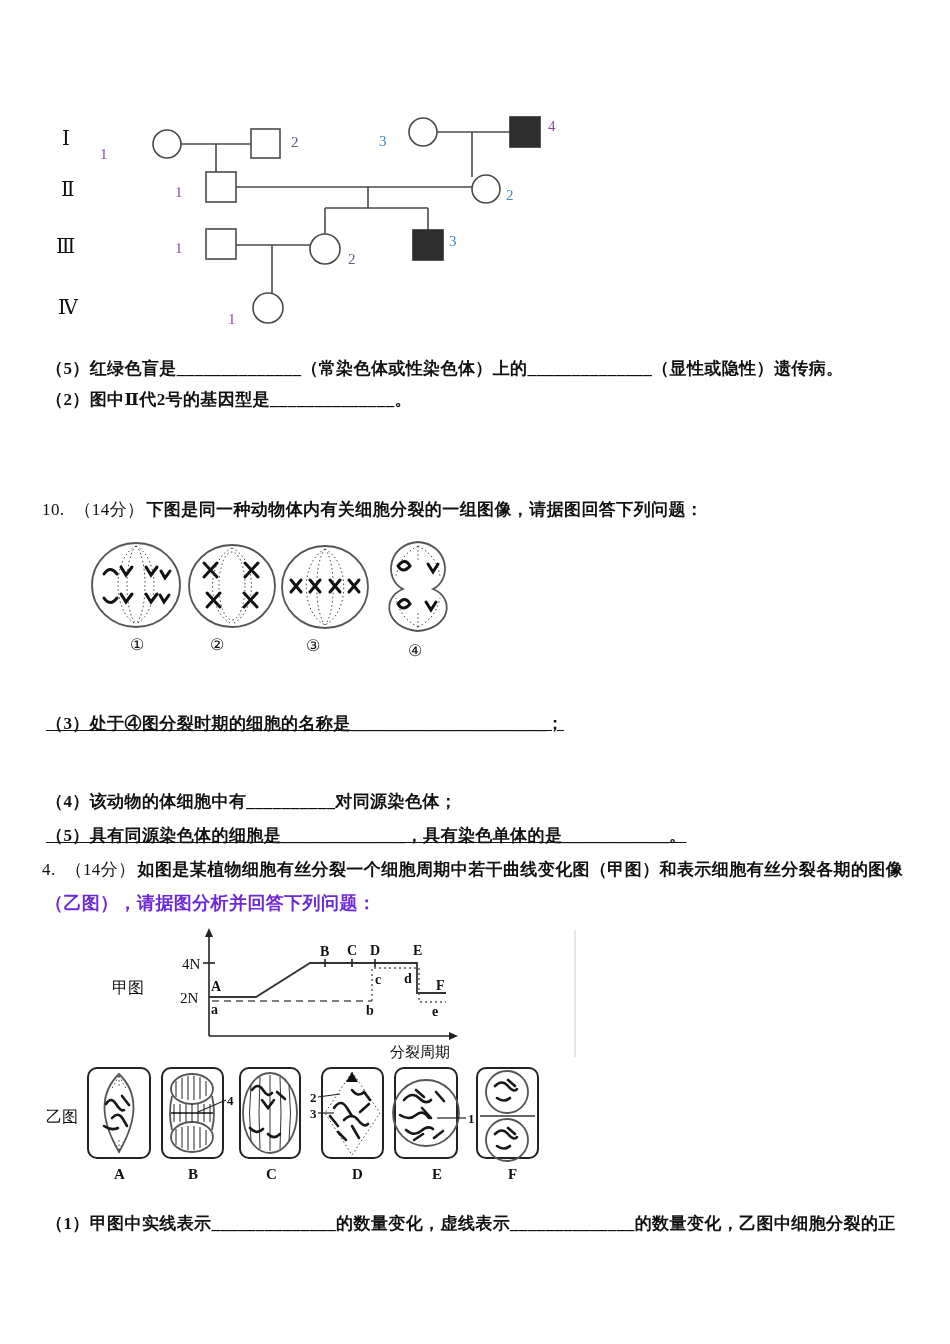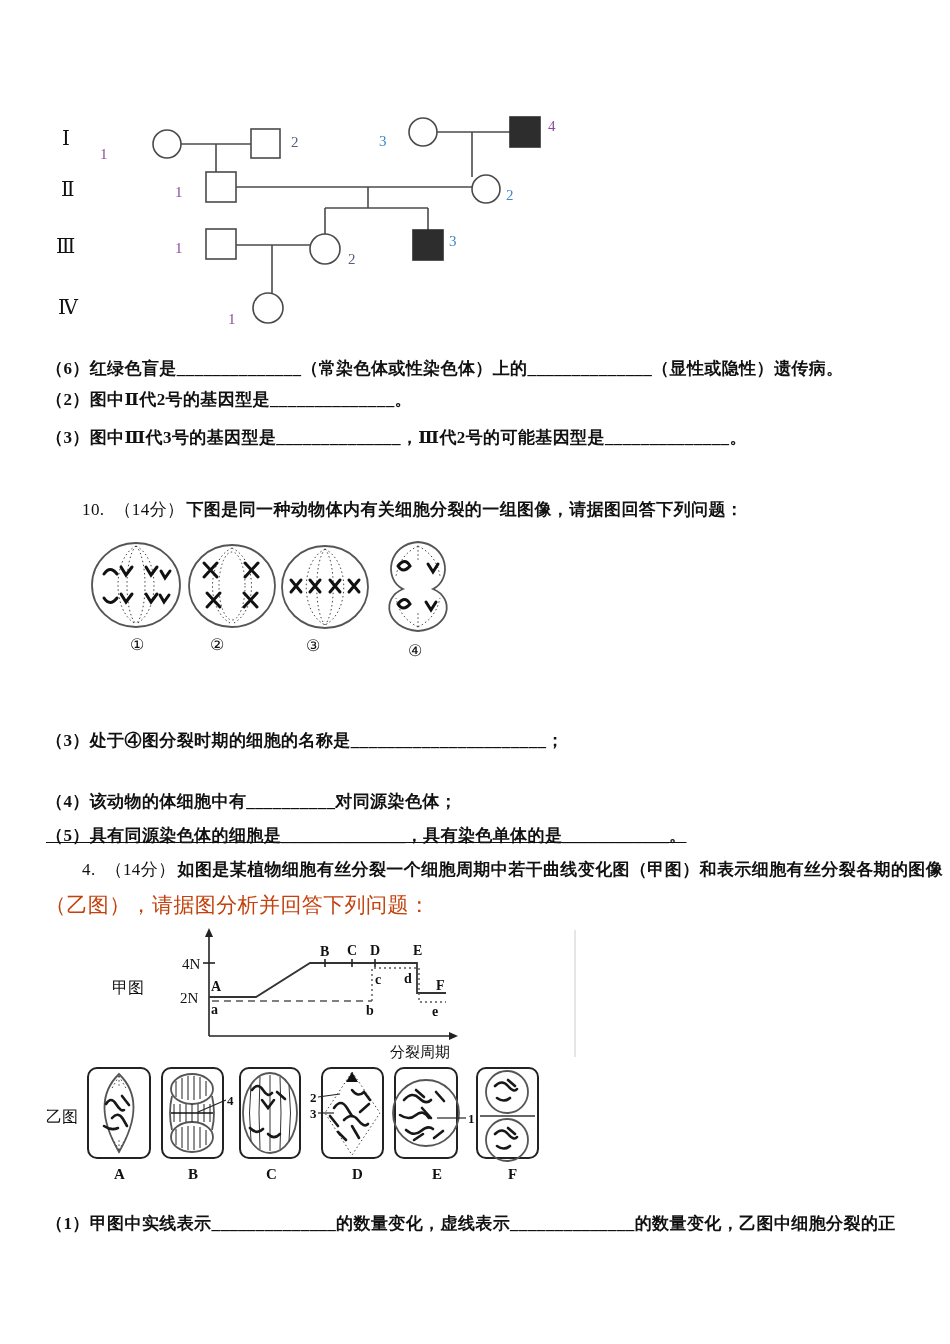--- a/index.html
+++ b/index.html
@@ -1,24 +1,24 @@
 <!DOCTYPE html>
 <html><head>
 <meta charset="utf-8">
 <style>
   html,body{margin:0;padding:0;background:#ffffff;}
   .page{position:relative;width:950px;height:1344px;background:#ffffff;overflow:hidden;
         font-family:"Liberation Serif","DejaVu Serif",serif;color:#111;}
   .line{position:absolute;left:46px;font-size:17px;font-weight:600;letter-spacing:0.4px;
         white-space:nowrap;color:#111;}
-  .hdr{position:absolute;left:42px;font-size:17px;letter-spacing:0.4px;white-space:nowrap;color:#111;margin-left:40px;}
+  .hdr{position:absolute;left:42px;font-size:17px;letter-spacing:0.4px;white-space:nowrap;color:#111;}
   .hdr .num{font-weight:400;margin-right:10px;}
   .hdr .score{font-weight:400;margin-right:2px;}
   .hdr .ttl{font-weight:700;}
-  .hdr2{position:absolute;left:45px;font-size:21px;font-weight:400;letter-spacing:0.4px;white-space:nowrap;color:#c2410c;}
+  .hdr2{position:absolute;left:45px;font-size:18px;font-weight:700;letter-spacing:0.4px;white-space:nowrap;color:#6d28d9;}
   svg{position:absolute;left:0;}
   svg text{font-family:"Liberation Serif","DejaVu Serif",serif;fill:#111;}
   .genlab{font-size:20px;}
   .npurple{fill:#8d4a9e;}
   .nslate{fill:#55627f;}
   .nblue{fill:#3f87c5;}
   .memnum{font-size:15px;}
   .pline{stroke:#4a4a4a;stroke-width:1.6;fill:none;}
   .psym{stroke:#4a4a4a;stroke-width:1.6;fill:#ffffff;}
   .psymf{fill:#2d2d2d;stroke:#2d2d2d;}
@@ -81,23 +81,22 @@
     <text class="memnum nblue" x="379" y="146">3</text>
     <text class="memnum npurple" x="548" y="131">4</text>
     <text class="memnum npurple" x="175" y="197">1</text>
     <text class="memnum nblue" x="506" y="200">2</text>
     <text class="memnum npurple" x="175" y="253">1</text>
     <text class="memnum nslate" x="348" y="264">2</text>
     <text class="memnum nblue" x="449" y="246">3</text>
     <text class="memnum npurple" x="228" y="324">1</text>
   </svg>
 
-  <div class="line" style="top:357px;">（6）红绿色盲是______________（常染色体或性染色体）上的______________（显性或隐性）遗传病。</div>
+  <div class="line" style="top:357px;">（5）红绿色盲是______________（常染色体或性染色体）上的______________（显性或隐性）遗传病。</div>
   <div class="line" style="top:388px;text-align:center;">（2）图中Ⅱ代2号的基因型是______________。</div>
-  <div class="line" style="top:426px;">（3）图中Ⅲ代3号的基因型是______________，Ⅲ代2号的可能基因型是______________。</div>
 
   <div class="hdr" style="top:498px;">
     <span class="num">10.</span><span class="score">（14分）</span><span class="ttl">下图是同一种动物体内有关细胞分裂的一组图像，请据图回答下列问题：</span>
   </div>
 
   <svg style="top:530px;" width="950" height="135" viewBox="0 530 950 135">
 
     <g>
       <ellipse class="cellwall" cx="136" cy="585" rx="44" ry="42"></ellipse>
       <path class="spindle" d="M136,546 C112,558 112,612 136,624"></path>
@@ -149,21 +148,21 @@
       <path class="chrom" d="M428,564 l5,8 l5,-8"></path>
       <path class="chrom" d="M398,604 q7,-9 12,0 q-7,8 -12,0"></path>
       <path class="chrom" d="M426,602 l5,8 l5,-8"></path>
     </g>
     <text class="figlab" x="130" y="650">①</text>
     <text class="figlab" x="210" y="650">②</text>
     <text class="figlab" x="306" y="651">③</text>
     <text class="figlab" x="408" y="656">④</text>
   </svg>
 
-  <div class="line" style="top:729px;">（3）处于④图分裂时期的细胞的名称是______________________；</div>
+  <div class="line" style="top:712px;text-decoration:underline;">（3）处于④图分裂时期的细胞的名称是______________________；</div>
   <div class="line" style="top:790px;font-family:Liberation Serif, serif;">（4）该动物的体细胞中有__________对同源染色体；</div>
   <div class="line" style="top:824px;text-decoration:underline;">（5）具有同源染色体的细胞是______________，具有染色单体的是____________。</div>
 
   <div class="hdr" style="top:858px;">
     <span class="num">4.</span><span class="score">（14分）</span><span class="ttl">如图是某植物细胞有丝分裂一个细胞周期中若干曲线变化图（甲图）和表示细胞有丝分裂各期的图像</span>
   </div>
   <div class="hdr2" style="top:891px;">（乙图），请据图分析并回答下列问题：</div>
 
   <svg style="top:920px;" width="950" height="145" viewBox="0 920 950 145">
     <text class="cnlab" x="112" y="993">甲图</text>

